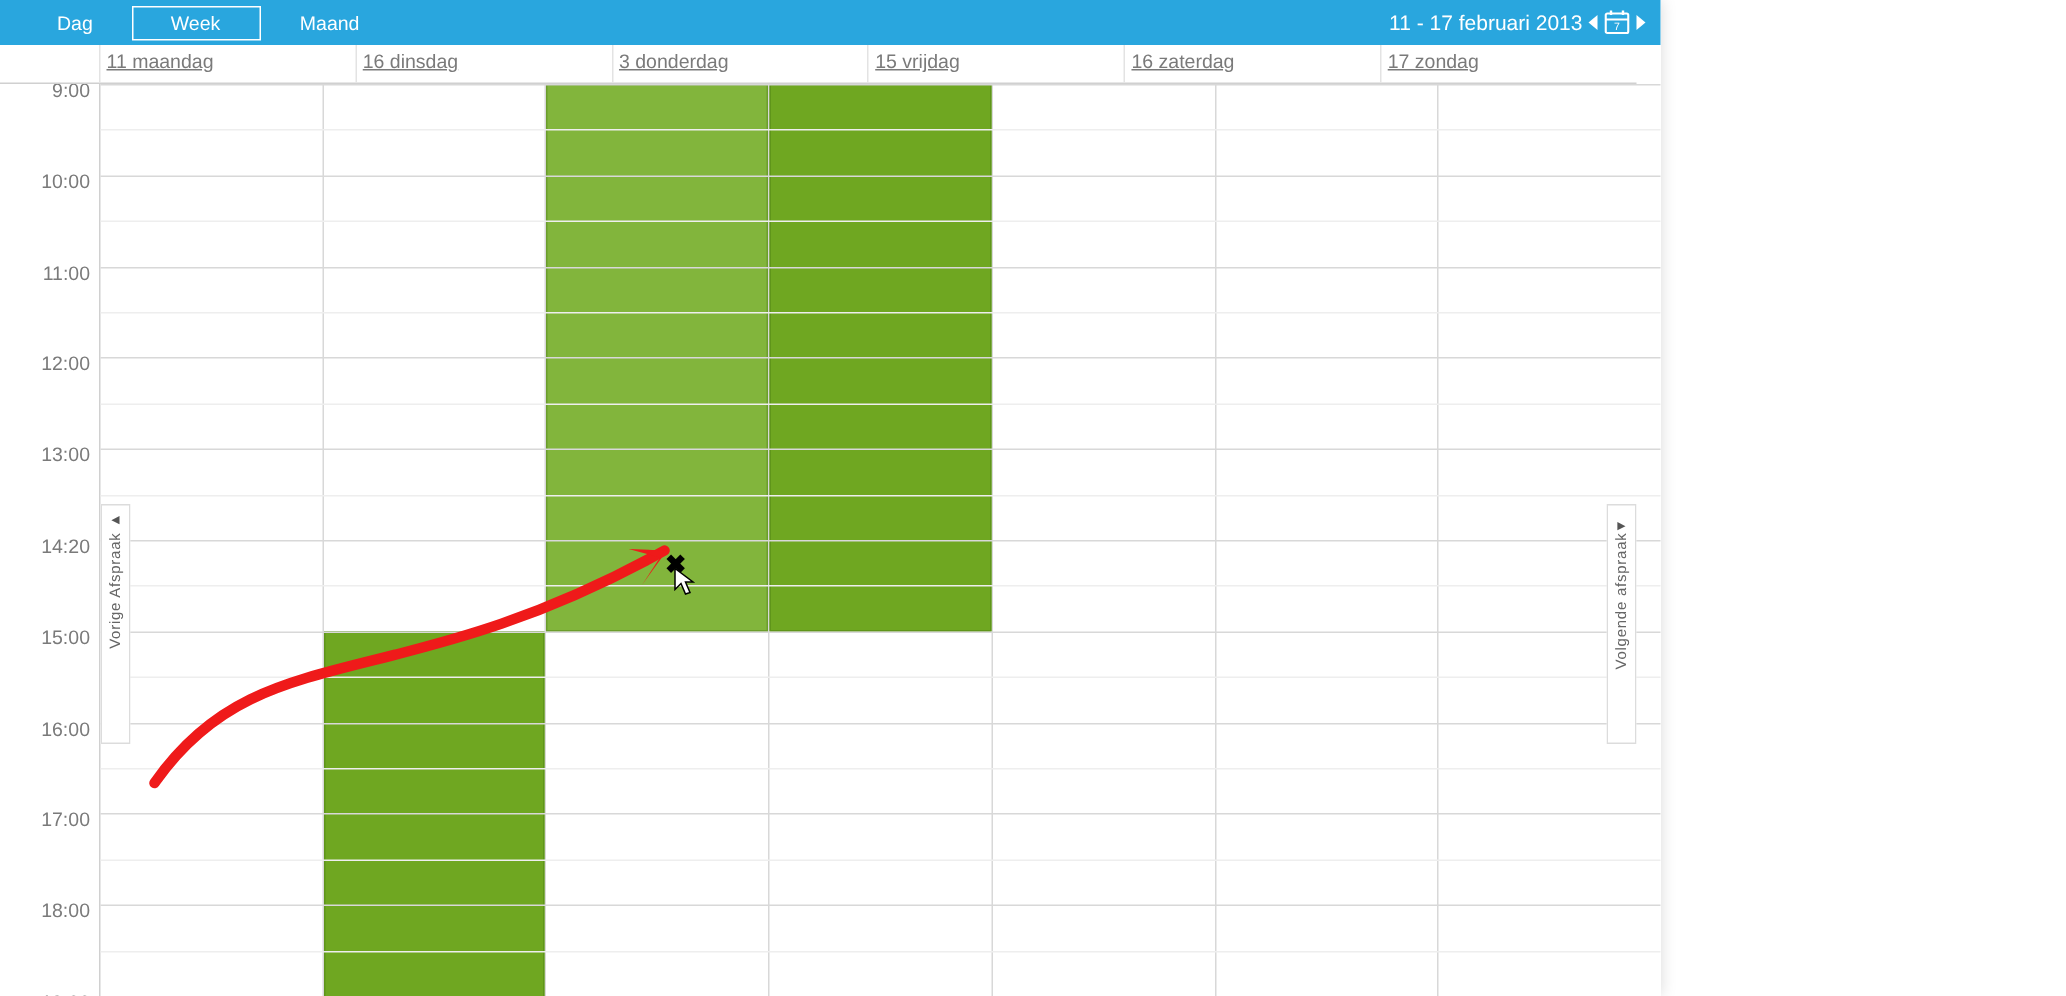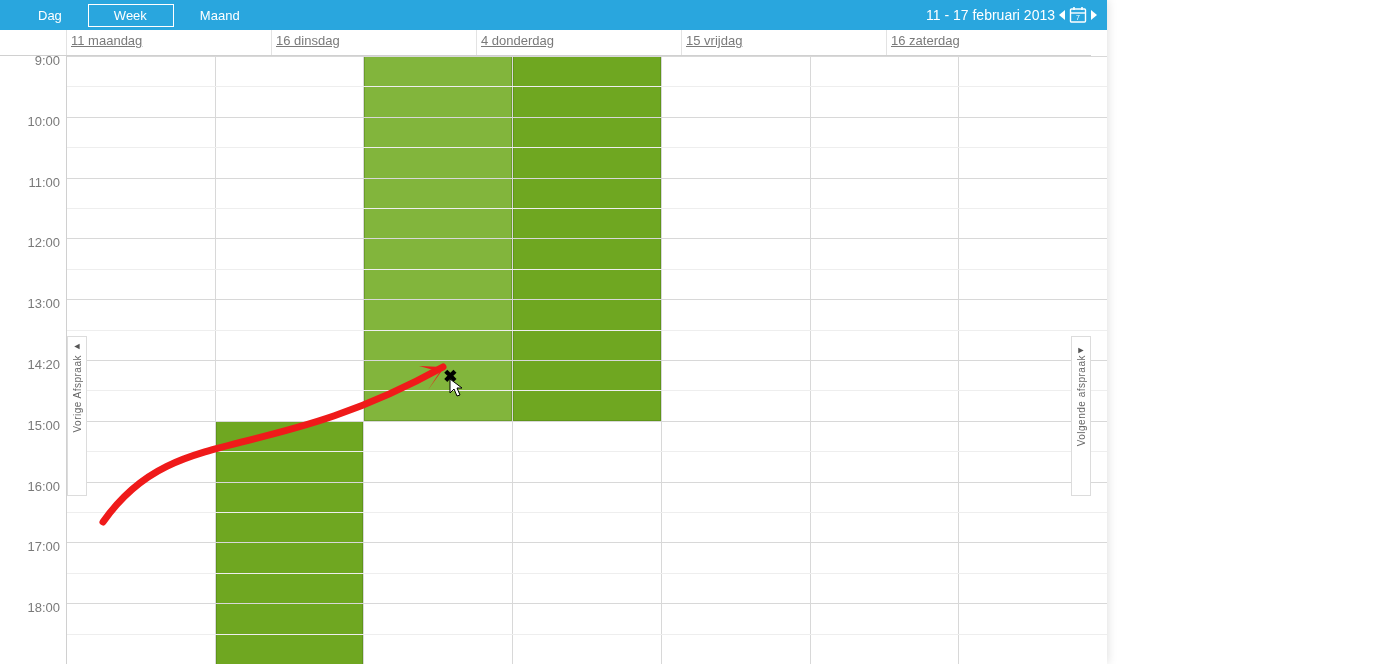--- a/index.html
+++ b/index.html
@@ -99,23 +99,24 @@
             <path d="M2 1 L8 6 L2 11 Z" fill="#fff"></path>
           </svg>
       </span>
     </div>
   </div>
 
   <div class="dayhdr">
     <div class="gut-hdr"></div>
     <div class="day-col-hdr">11 maandag</div>
     <div class="day-col-hdr">16 dinsdag</div>
-    <div class="day-col-hdr">4 donderdag</div>
+    <div class="day-col-hdr">3 donderdag</div>
     <div class="day-col-hdr">15 vrijdag</div>
     <div class="day-col-hdr">16 zaterdag</div>
+    <div class="day-col-hdr">17 zondag</div>
   </div>
 
   <div class="body">
     <div class="scroll">
       <div class="grid" id="grid" style="height: 668.8px;">
         <div class="gutter" id="gutter">
             <div class="time-lbl" style="top: 4px;">9:00</div>
             <div class="time-lbl" style="top: 64.8px;">10:00</div>
             <div class="time-lbl" style="top: 125.6px;">11:00</div>
             <div class="time-lbl" style="top: 186.4px;">12:00</div>

